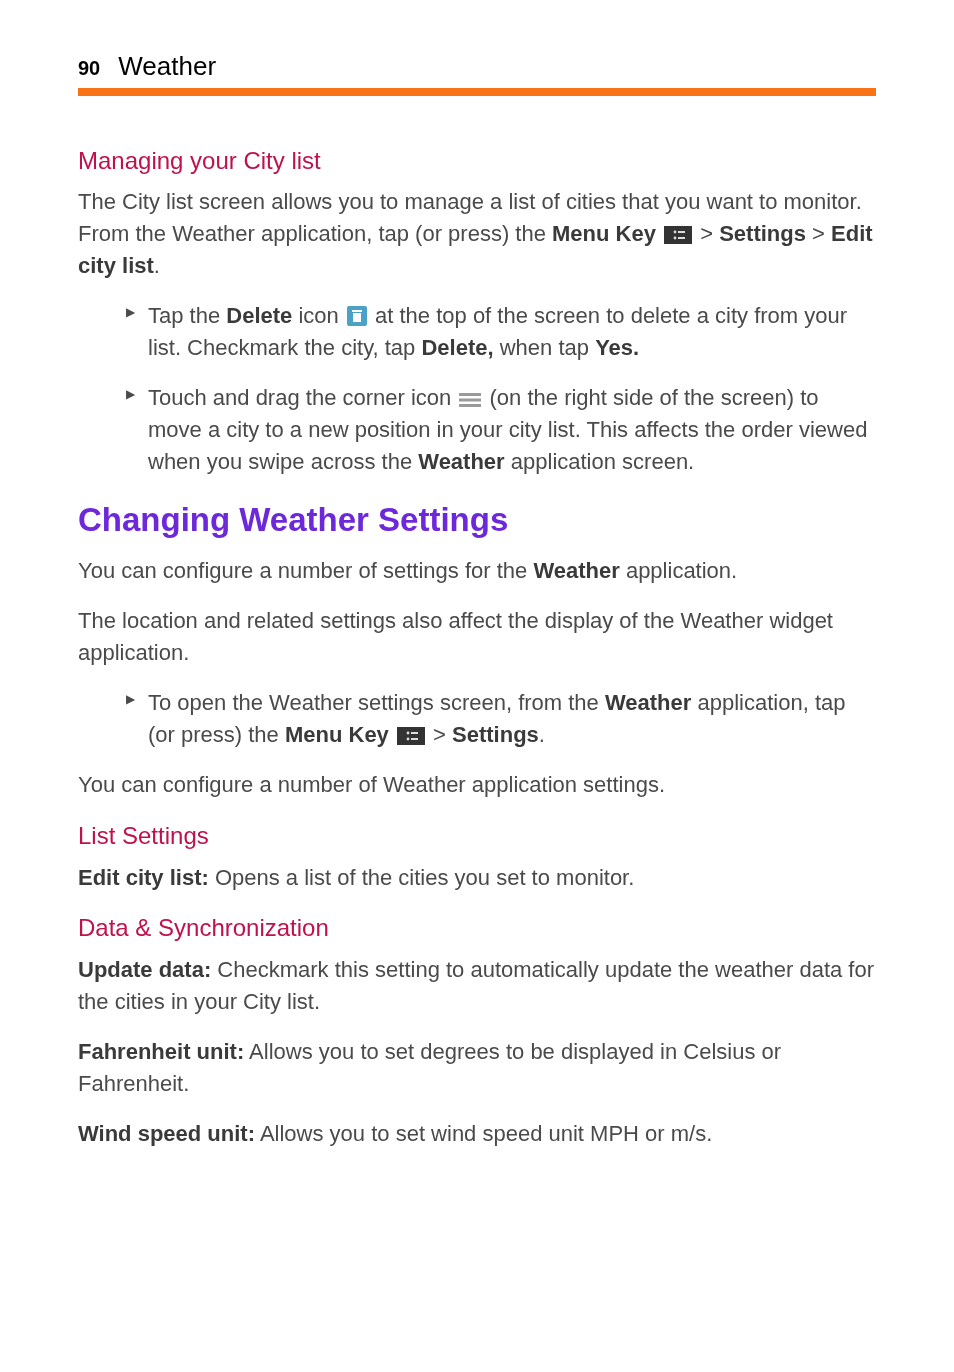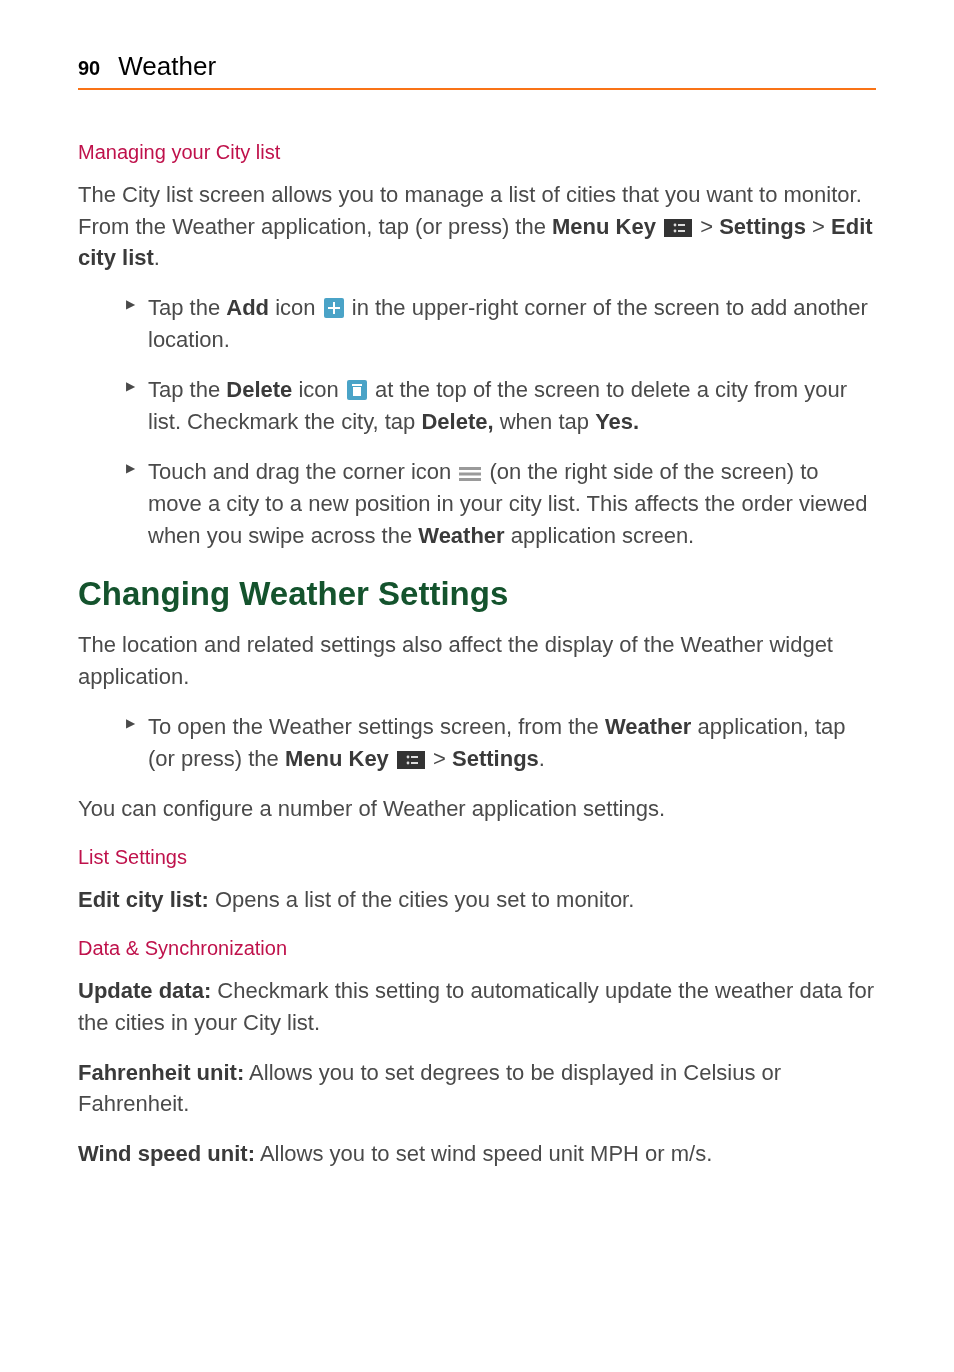--- a/index.html
+++ b/index.html
@@ -12,47 +12,47 @@
     color: #4a4a4a;
     font-size: 22px;
     line-height: 1.45;
   }
   .page {
     padding: 48px 78px 0 78px;
   }
   .running-head {
     display: flex;
     align-items: baseline;
-    border-bottom: 2px solid #f97316;
+    border-bottom: 8px solid #f97316;
     padding-bottom: 2px;
     margin-bottom: 48px;
   }
   .page-number {
     font-weight: 600;
     font-size: 20px;
     color: #000;
     margin-right: 18px;
   }
   .section-title {
     font-size: 26px;
     color: #000;
   }
   .h3-red {
     color: #bf114b;
-    font-size: 20px;
+    font-size: 24px;
     margin: 0 0 8px 0;
     font-weight: 500;
   }
   .h2-red {
-    color: #14532d;
+    color: #6d28d9;
     font-size: 33px;
     font-weight: 700;
     margin: 16px 0 12px 0;
   }
-  p { margin: 12px 0 18px 0; }
+  p { margin: 4px 0 18px 0; }
   .bold { font-weight: 600; color: #3a3a3a; }
   ul.tri {
     list-style: none;
     padding: 0 0 0 48px;
     margin: 10px 0 18px 0;
   }
   ul.tri > li {
     position: relative;
     padding-left: 22px;
     margin-bottom: 18px;
@@ -92,29 +92,20 @@
           <circle cx="11" cy="6" r="1.4" fill="#ddd"></circle>
           <circle cx="11" cy="12" r="1.4" fill="#ddd"></circle>
           <rect x="14" y="5" width="7" height="2" fill="#ddd"></rect>
           <rect x="14" y="11" width="7" height="2" fill="#ddd"></rect>
         </svg>
     </span><span> &gt; </span><span class="bold">Settings</span><span> &gt; </span><span class="bold">Edit city list</span><span>.</span>
   </p>
 
   <ul class="tri">
     <li>
-      <span>Tap the </span><span class="bold">Add</span><span> icon </span><span class="icon-box">
-        <svg width="20" height="20" viewBox="0 0 20 20">
-            <rect x="0" y="0" width="20" height="20" rx="2" fill="#4aa3c7"></rect>
-            <rect x="9" y="4" width="2" height="12" fill="#fff"></rect>
-            <rect x="4" y="9" width="12" height="2" fill="#fff"></rect>
-          </svg>
-      </span><span> in the upper-right corner of the screen to add another location.</span>
-    </li>
-    <li>
       <span>Tap the </span><span class="bold">Delete</span><span> icon </span><span class="icon-box">
         <svg width="20" height="20" viewBox="0 0 20 20">
             <rect x="0" y="0" width="20" height="20" rx="2" fill="#4aa3c7"></rect>
             <rect x="5" y="4" width="10" height="2" fill="#fff"></rect>
             <rect x="6" y="7" width="8" height="9" fill="#fff"></rect>
           </svg>
       </span><span> at the top of the screen to delete a city from your list. Checkmark the city, tap </span><span class="bold">Delete,</span><span> when tap </span><span class="bold">Yes.</span>
     </li>
     <li>
       <span>Touch and drag the corner icon </span><span class="icon-box">
@@ -122,20 +113,23 @@
             <rect x="0" y="1" width="22" height="3" fill="#9a9a9a"></rect>
             <rect x="0" y="6.5" width="22" height="3" fill="#9a9a9a"></rect>
             <rect x="0" y="12" width="22" height="3" fill="#9a9a9a"></rect>
           </svg>
       </span><span> (on the right side of the screen) to move a city to a new position in your city list. This affects the order viewed when you swipe across the </span><span class="bold">Weather</span><span> application screen.</span>
     </li>
   </ul>
 
   <h2 class="h2-red">Changing Weather Settings</h2>
 
+  <p>
+    <span>You can configure a number of settings for the </span><span class="bold">Weather</span><span> application.</span>
+  </p>
 
   <p>The location and related settings also affect the display of the Weather widget application.</p>
 
   <ul class="tri">
     <li>
       <span>To open the Weather settings screen, from the </span><span class="bold">Weather</span><span> application, tap (or press) the </span><span class="bold">Menu Key</span>
       <span class="icon-box">
         <svg width="28" height="18" viewBox="0 0 28 18">
             <rect x="0" y="0" width="28" height="18" fill="#333"></rect>
             <circle cx="11" cy="6" r="1.4" fill="#ddd"></circle>

